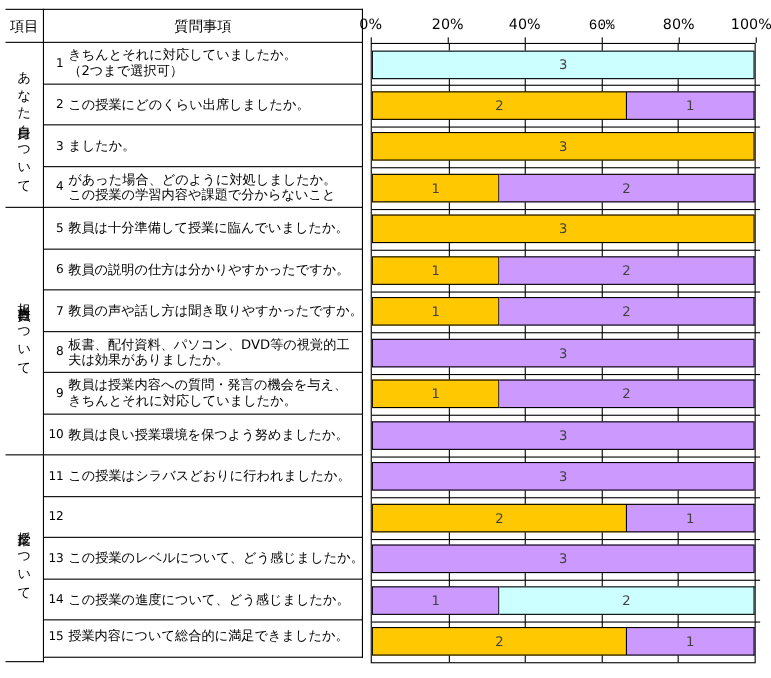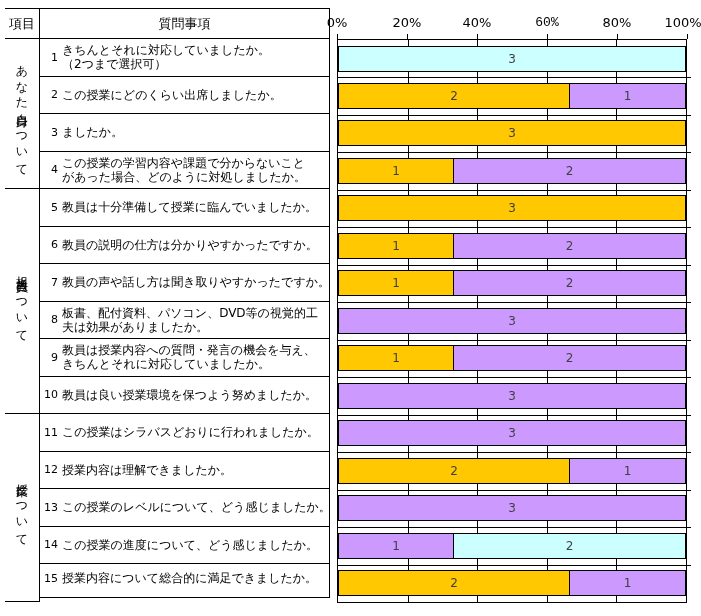--- a/index.html
+++ b/index.html
@@ -177,22 +177,22 @@
     </div>
     <div class="qrow" style="top: 114px;">
       <div class="qnum">3</div>
       <div class="qtext">
         <div class="qline">ましたか。</div>
       </div>
     </div>
     <div class="qrow" style="top: 151.5px;">
       <div class="qnum">4</div>
       <div class="qtext">
+        <div class="qline">があった場合、どのように対処しましたか。</div>
         <div class="qline">この授業の学習内容や課題で分からないこと</div>
-        <div class="qline">があった場合、どのように対処しましたか。</div>
       </div>
     </div>
     <div class="qrow" style="top: 189px;">
       <div class="qnum">5</div>
       <div class="qtext">
         <div class="qline">教員は十分準備して授業に臨んでいましたか。</div>
       </div>
     </div>
     <div class="qrow" style="top: 226.5px;">
       <div class="qnum">6</div>
@@ -227,23 +227,20 @@
       </div>
     </div>
     <div class="qrow" style="top: 414px;">
       <div class="qnum">11</div>
       <div class="qtext">
         <div class="qline">この授業はシラバスどおりに行われましたか。</div>
       </div>
     </div>
     <div class="qrow" style="top: 451.5px;">
       <div class="qnum">12</div>
-      <div class="qtext">
-        <div class="qline">授業内容は理解できましたか。</div>
-      </div>
     </div>
     <div class="qrow" style="top: 489px;">
       <div class="qnum">13</div>
       <div class="qtext">
         <div class="qline">この授業のレベルについて、どう感じましたか。</div>
       </div>
     </div>
     <div class="qrow" style="top: 526.5px;">
       <div class="qnum">14</div>
       <div class="qtext">

